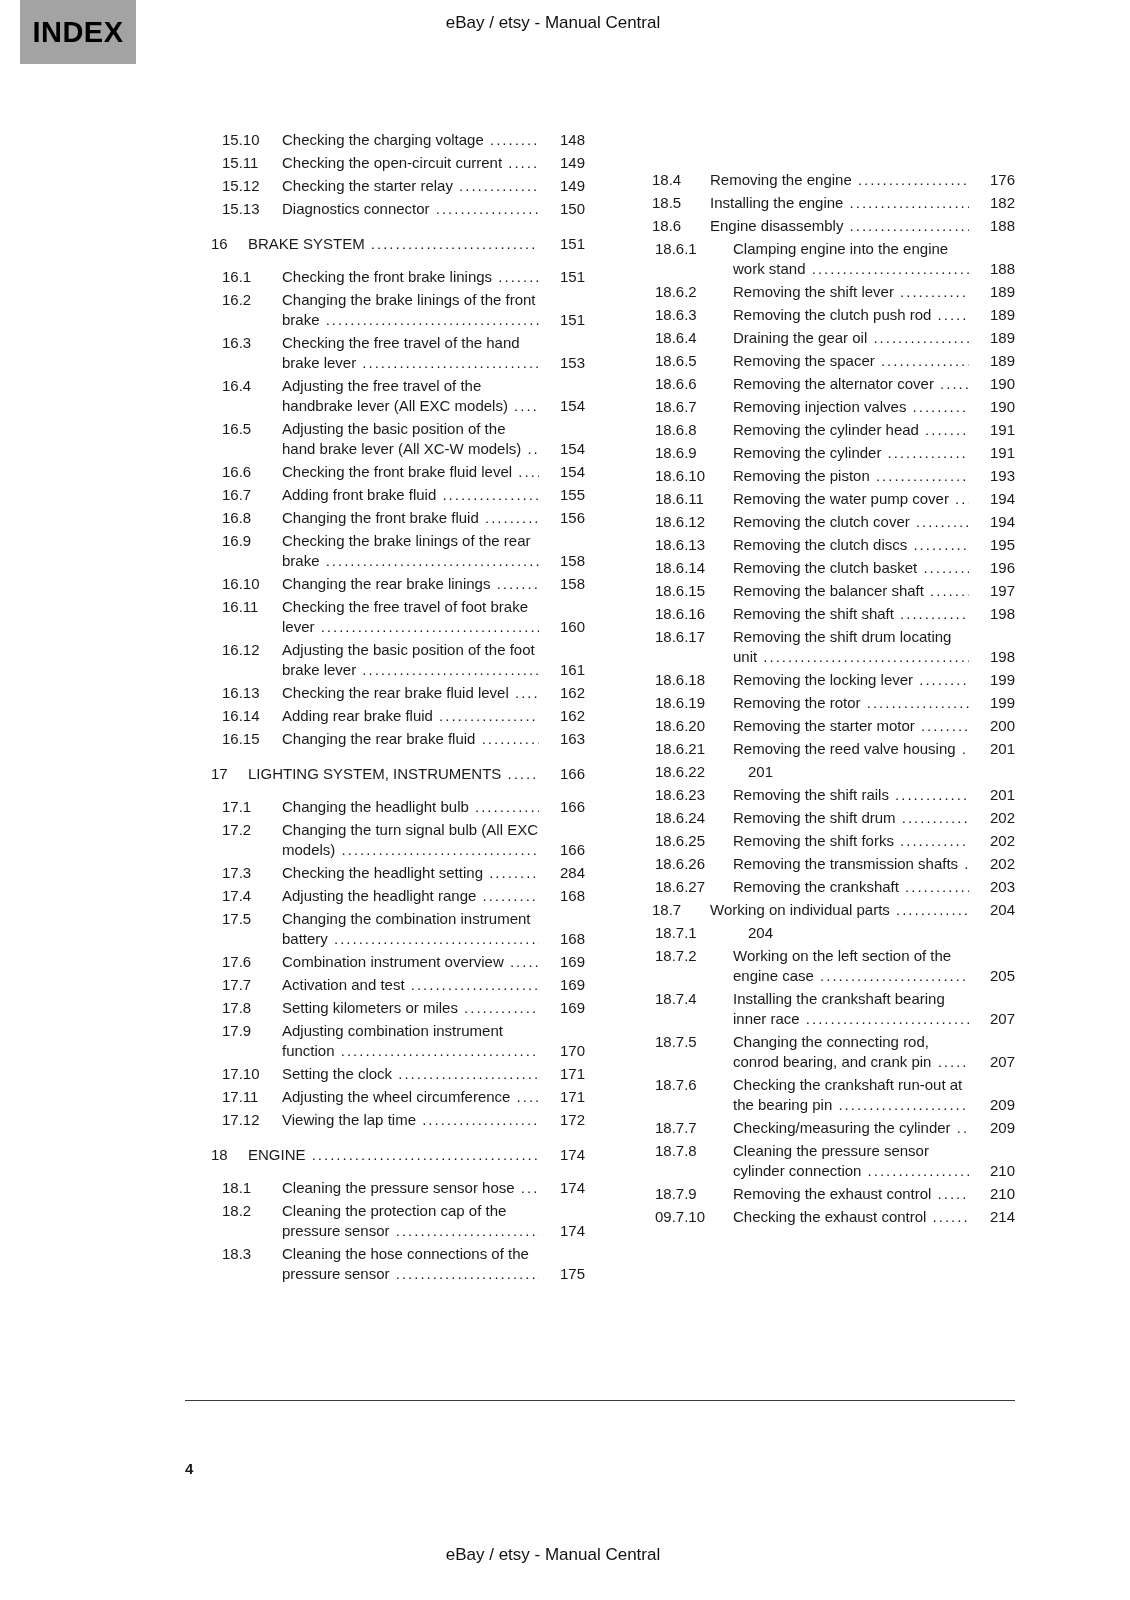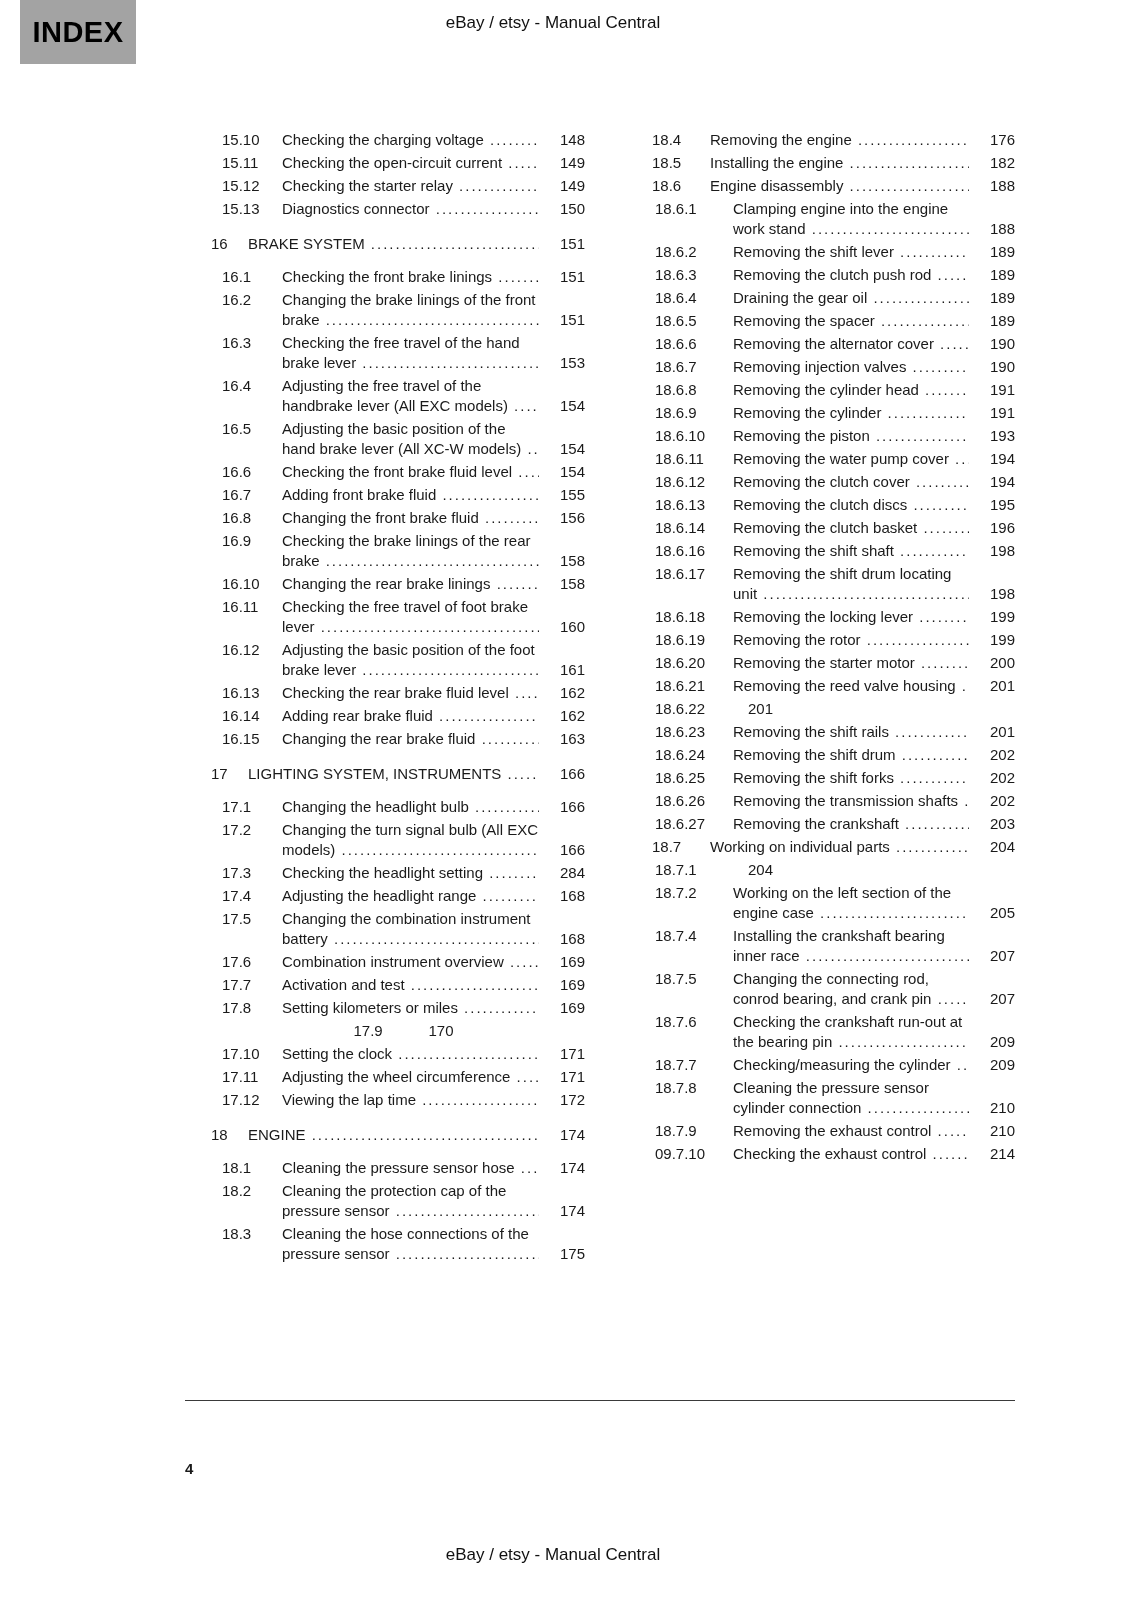--- a/index.html
+++ b/index.html
@@ -39,21 +39,21 @@
   
   .toc {
     position: absolute;
     left: 185px; top: 130px;
     width: 830px;
     display: flex;
     justify-content: space-between;
   }
   .toc-col { font-size: 15px; line-height: 20px; }
   .toc-col.left  { width: 400px; }
-  .toc-col.right { width: 363px; }
+  .toc-col.right { width: 363px; margin-top: 40px; }
 
   .entry {
     display: flex;
     margin-bottom: 3px;
   }
   .entry .num  { align-self: flex-start; }
   .entry .body {
     flex: 1;
     min-width: 0;
     position: relative;
@@ -71,21 +71,21 @@
     flex: 0 0 40px;
     text-align: right;
     align-self: flex-end;
   }
 
   
   .entry.lvl1 { margin-top: 15px; margin-bottom: 13px; }
   .entry.lvl1 .num { flex: 0 0 37px; margin-left: 26px; }
 
   
-  .toc-col.left .entry.lvl2 { padding-left: 37px; justify-content: center; }
+  .toc-col.left .entry.lvl2 { padding-left: 37px; }
   .toc-col.left .entry.lvl2 .num { flex: 0 0 60px; }
 
   
   .toc-col.right .entry.lvl2 .num { flex: 0 0 58px; }
   .toc-col.right .entry.lvl3 { padding-left: 3px; }
   .toc-col.right .entry.lvl3 .num { flex: 0 0 78px; }
 
   
   .divider {
     position: absolute;
@@ -258,20 +258,21 @@
         <span class="body"><span class="t">Activation and test</span></span>
         <span class="page">169</span>
       </div>
       <div class="entry lvl2">
         <span class="num">17.8</span>
         <span class="body"><span class="t">Setting kilometers or miles</span></span>
         <span class="page">169</span>
       </div>
       <div class="entry lvl2">
         <span class="num">17.9</span>
+        <span class="body"><span class="t">Adjusting combination instrument function</span></span>
         <span class="page">170</span>
       </div>
       <div class="entry lvl2">
         <span class="num">17.10</span>
         <span class="body"><span class="t">Setting the clock</span></span>
         <span class="page">171</span>
       </div>
       <div class="entry lvl2">
         <span class="num">17.11</span>
         <span class="body"><span class="t">Adjusting the wheel circumference</span></span>
@@ -383,20 +384,25 @@
         <span class="num">18.6.13</span>
         <span class="body"><span class="t">Removing the clutch discs</span></span>
         <span class="page">195</span>
       </div>
       <div class="entry lvl3">
         <span class="num">18.6.14</span>
         <span class="body"><span class="t">Removing the clutch basket</span></span>
         <span class="page">196</span>
       </div>
       <div class="entry lvl3">
+        <span class="num">18.6.15</span>
+        <span class="body"><span class="t">Removing the balancer shaft</span></span>
+        <span class="page">197</span>
+      </div>
+      <div class="entry lvl3">
         <span class="num">18.6.16</span>
         <span class="body"><span class="t">Removing the shift shaft</span></span>
         <span class="page">198</span>
       </div>
       <div class="entry lvl3">
         <span class="num">18.6.17</span>
         <span class="body"><span class="t">Removing the shift drum locating unit</span></span>
         <span class="page">198</span>
       </div>
       <div class="entry lvl3">

